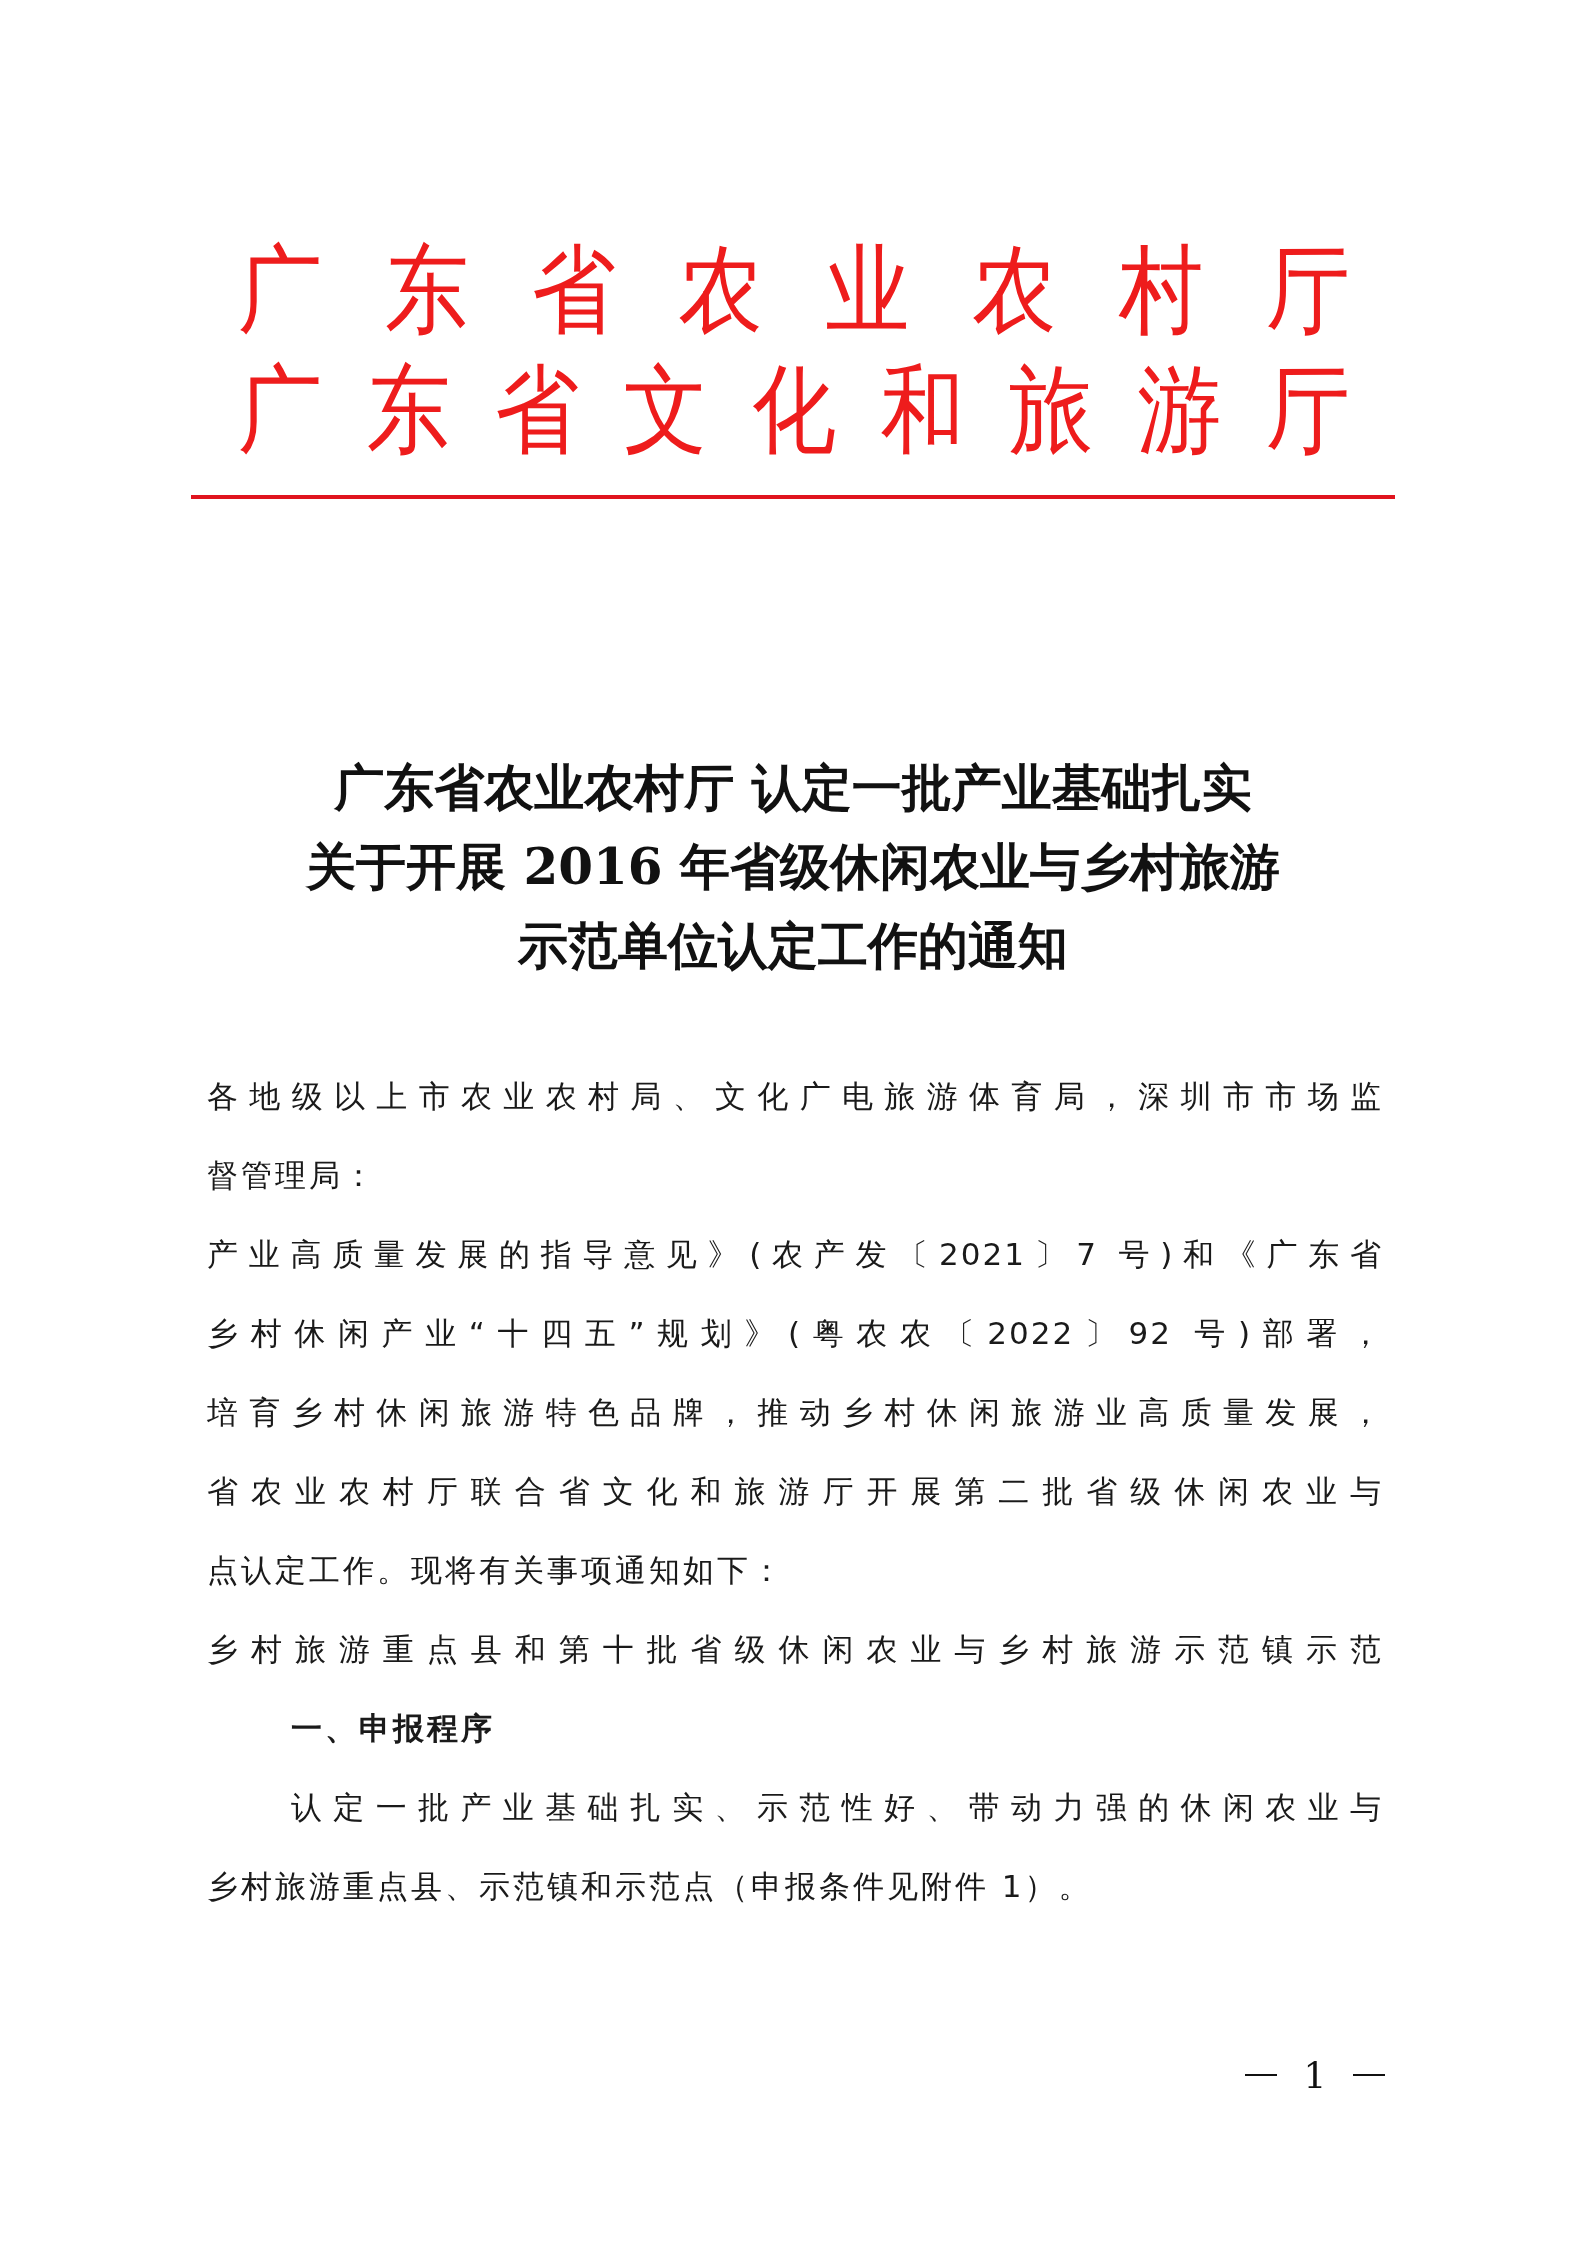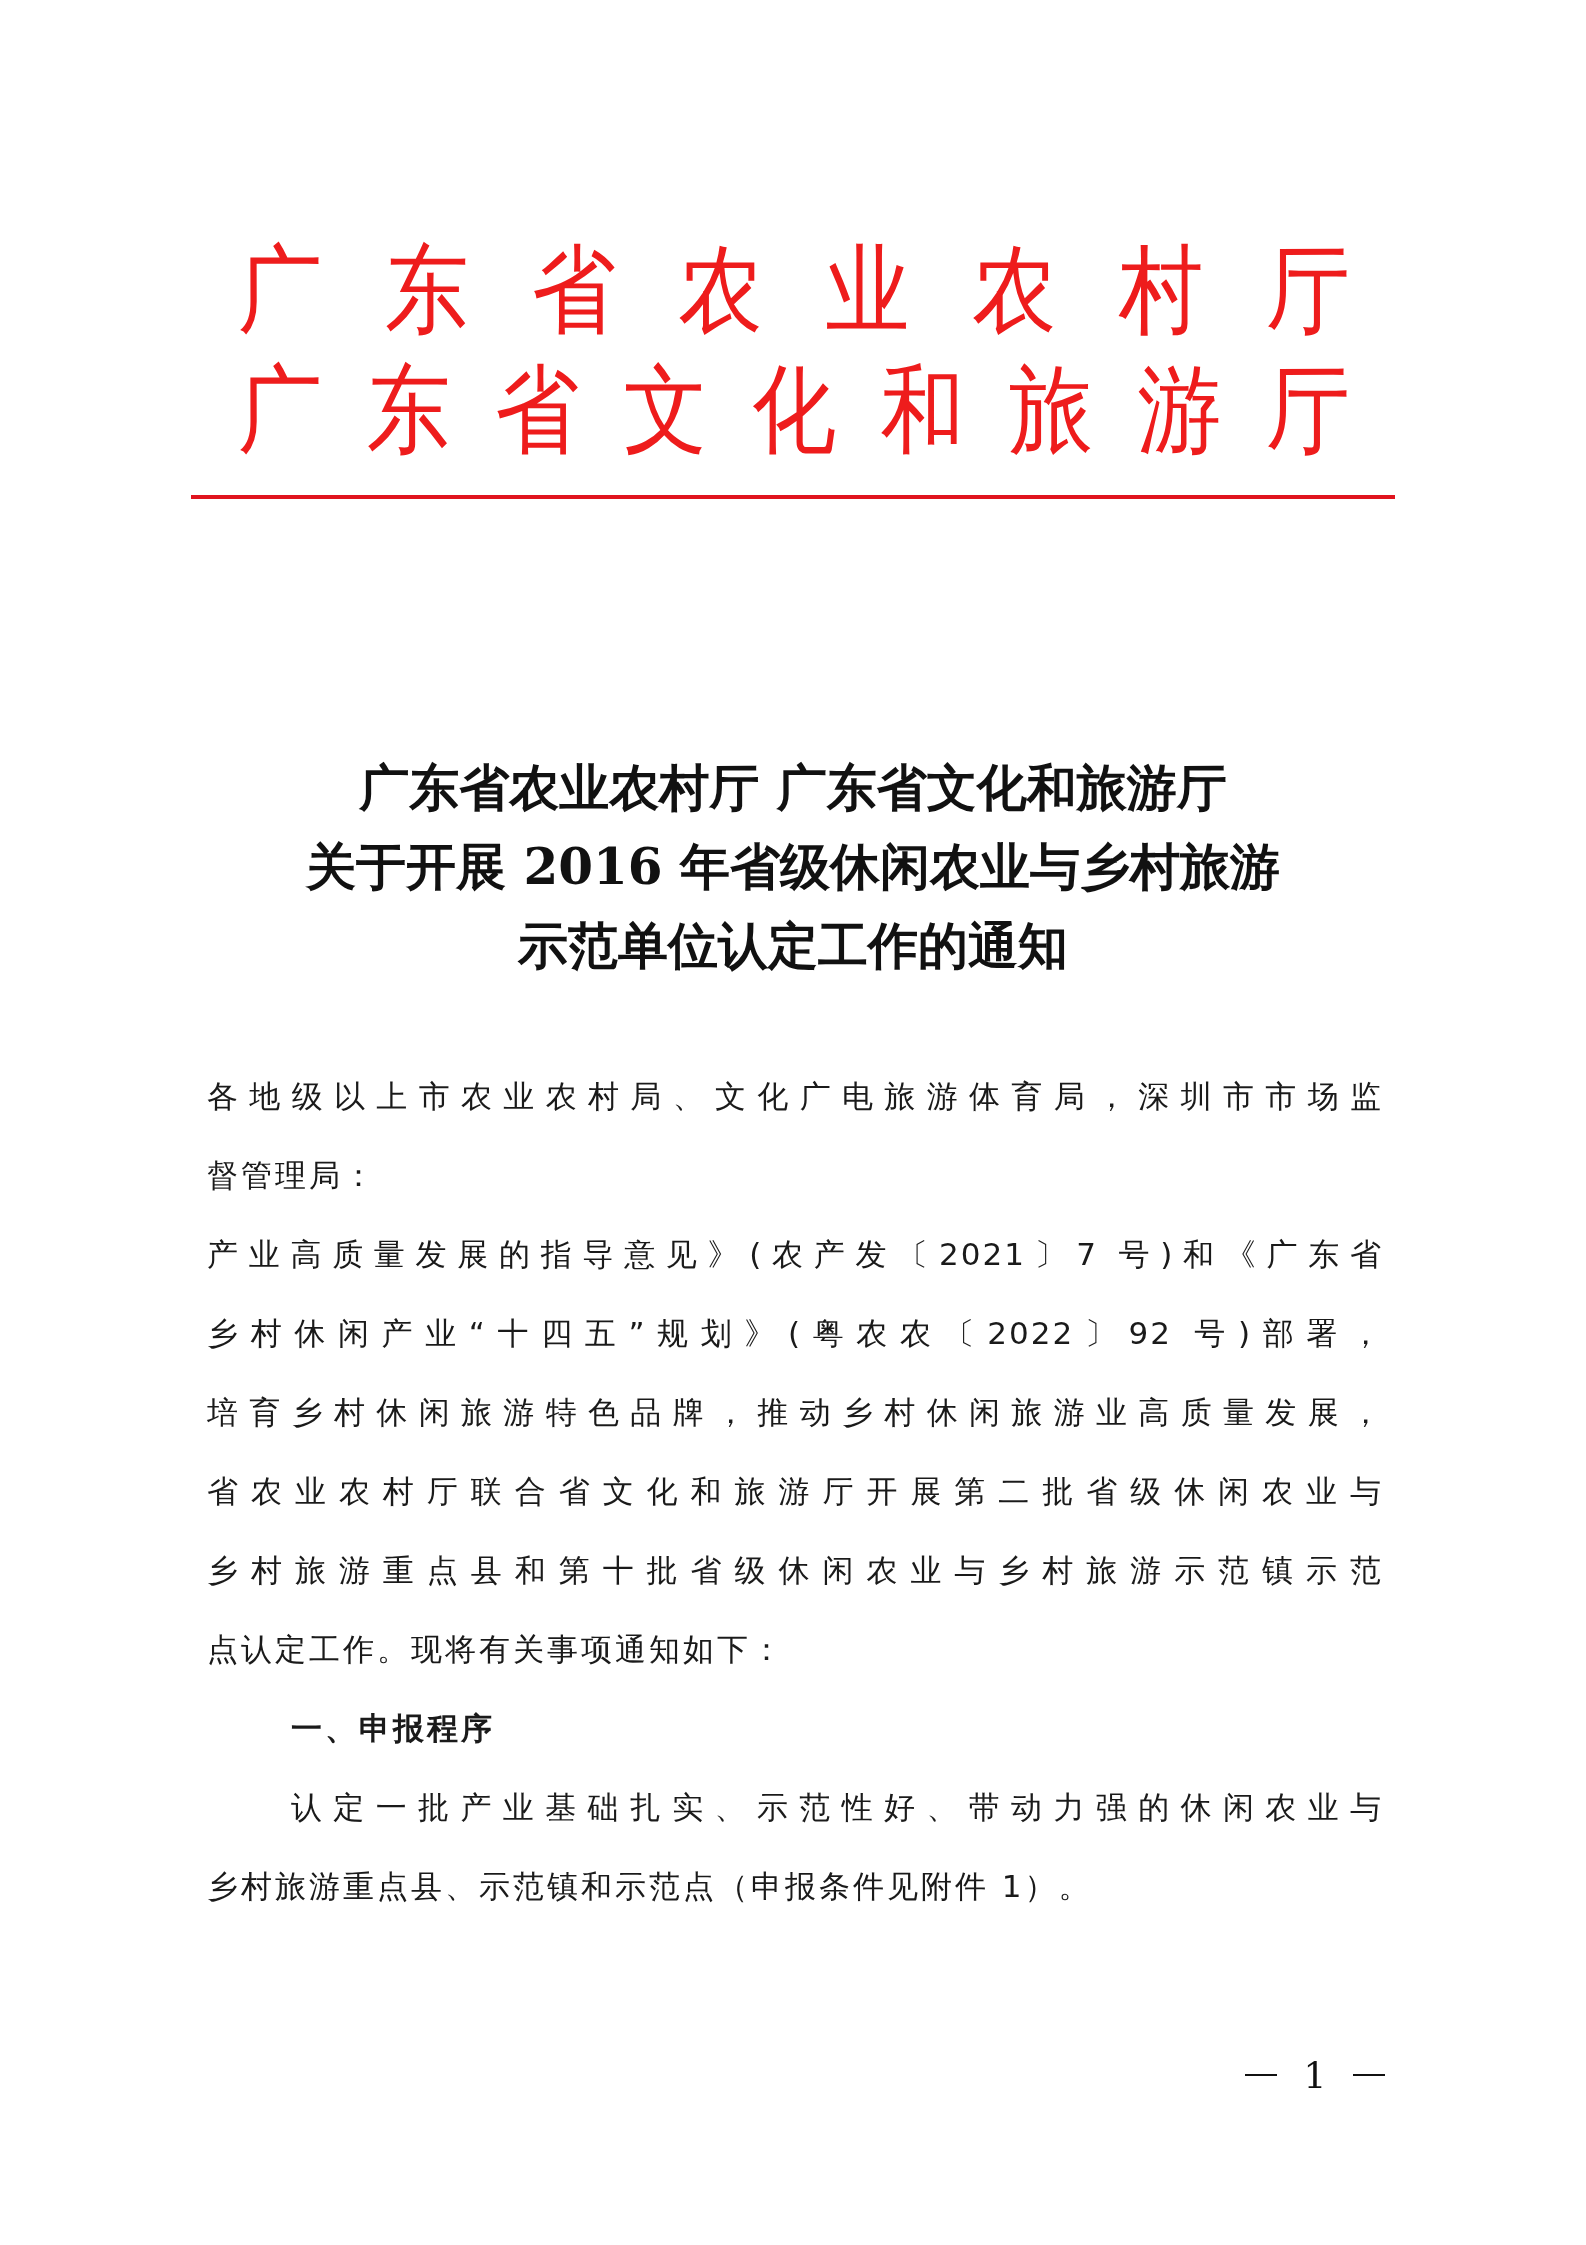--- a/index.html
+++ b/index.html
@@ -146,21 +146,21 @@
     <span>文</span>
     <span>化</span>
     <span>和</span>
     <span>旅</span>
     <span>游</span>
     <span>厅</span>
   </div>
   <div class="red-rule"></div>
 
   <div class="doc-title">
-    <div>广东省农业农村厅 广东省文化和旅游厅</div>
+    <div>广东省农业农村厅 认定一批产业基础扎实</div>
     <div>关于开展 2016 年省级休闲农业与乡村旅游</div>
     <div>示范单位认定工作的通知</div>
   </div>
 
   <div class="body-text">
     <div class="bline">
       <span class="txt">各地级以上市农业农村局、文化广电旅游体育局，深圳市市场监</span>
     </div>
     <div class="bline last">
       <span class="txt">督管理局：</span>
@@ -171,25 +171,25 @@
     </div>
     <div class="bline">
       <span class="txt">乡村休闲产业“十四五”规划》(粤农农〔2022〕92 号)部署，</span>
     </div>
     <div class="bline">
       <span class="txt">培育乡村休闲旅游特色品牌，推动乡村休闲旅游业高质量发展，</span>
     </div>
     <div class="bline">
       <span class="txt">省农业农村厅联合省文化和旅游厅开展第二批省级休闲农业与</span>
     </div>
-    <div class="bline">
-      <span class="txt">乡村旅游重点县和第十批省级休闲农业与乡村旅游示范镇示范</span>
-    </div>
     <div class="bline last">
       <span class="txt">点认定工作。现将有关事项通知如下：</span>
+    </div>
+    <div class="bline">
+      <span class="txt">乡村旅游重点县和第十批省级休闲农业与乡村旅游示范镇示范</span>
     </div>
 
     <div class="bline last indent">
       <span class="txt section-heading">一、申报程序</span>
     </div>
 
     <div class="bline indent">
       <span class="txt">认定一批产业基础扎实、示范性好、带动力强的休闲农业与</span>
     </div>
     <div class="bline last">

